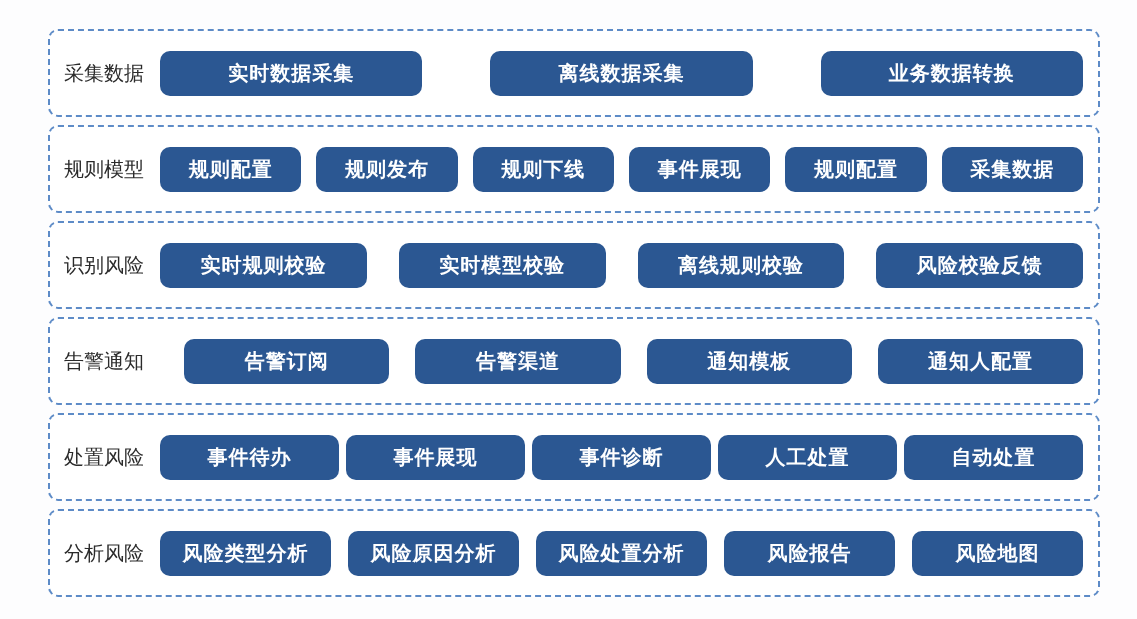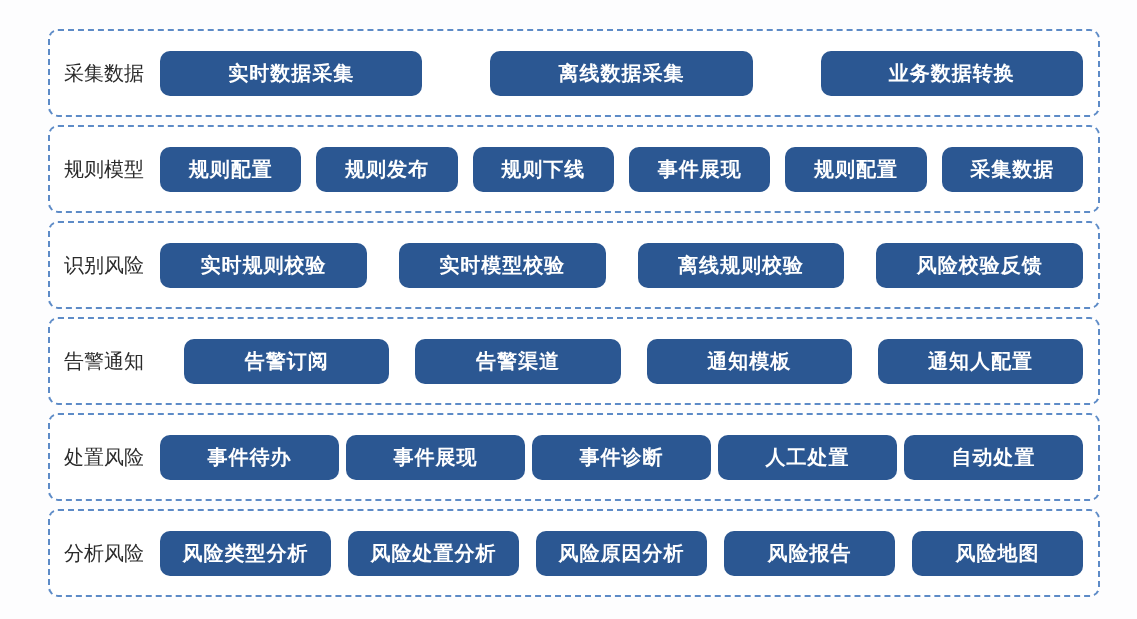--- a/index.html
+++ b/index.html
@@ -108,19 +108,19 @@
         <div class="feature-block">事件展现</div>
         <div class="feature-block">事件诊断</div>
         <div class="feature-block">人工处置</div>
         <div class="feature-block">自动处置</div>
       </div>
     </div>
     <div class="stage-row">
       <div class="stage-label">分析风险</div>
       <div class="stage-buttons" style="gap: 17px;">
         <div class="feature-block">风险类型分析</div>
+        <div class="feature-block">风险原因分析</div>
         <div class="feature-block">风险处置分析</div>
-        <div class="feature-block">风险原因分析</div>
         <div class="feature-block">风险报告</div>
         <div class="feature-block">风险地图</div>
       </div>
     </div>
   </div>
 
 </body></html>

